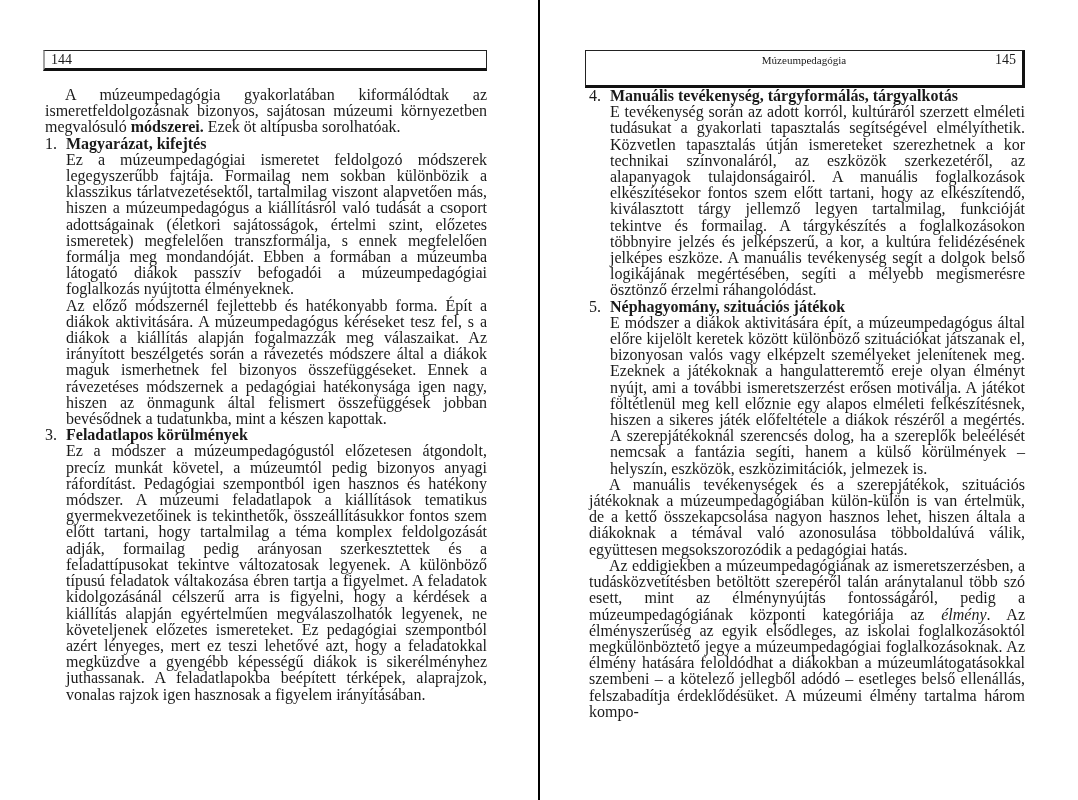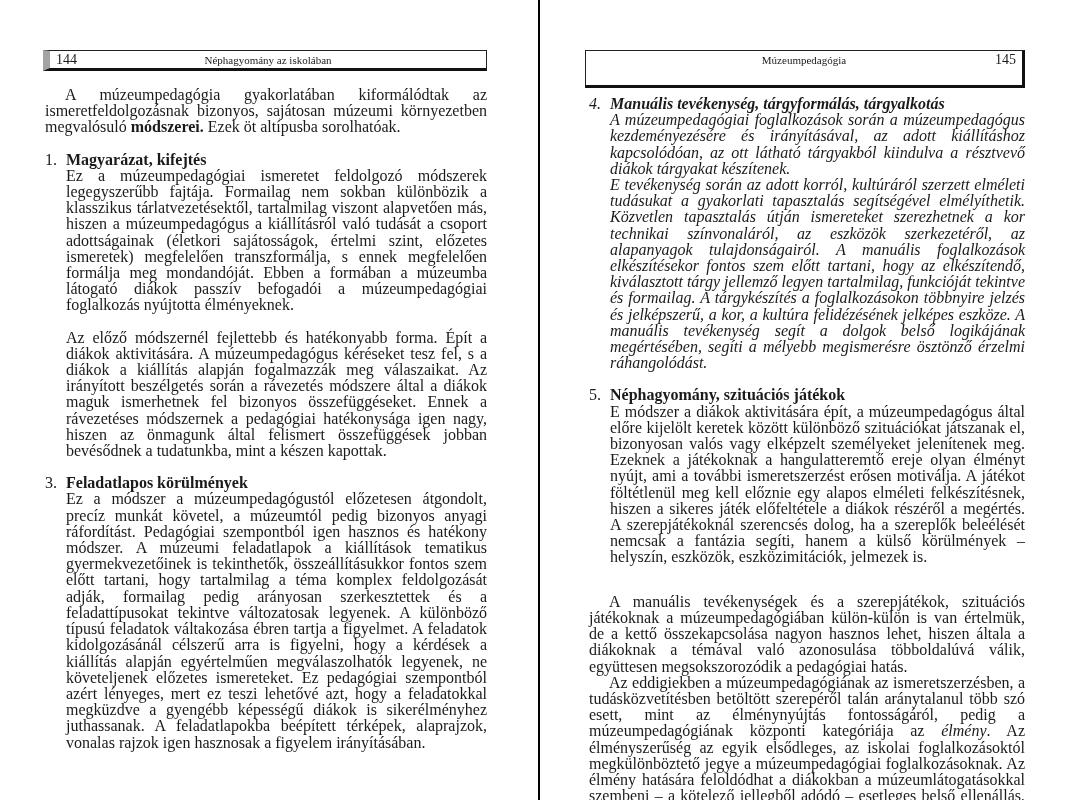--- a/index.html
+++ b/index.html
@@ -13,53 +13,52 @@
   }
   .page { position: absolute; top: 0; height: 800px; }
   .page.left { left: 43px; width: 444px; }
   .page.right { left: 585px; width: 440px; }
 
   .running-head {
     position: absolute; top: 50px; left: 0; right: 0; height: 19px;
     border: 1px solid #222; box-sizing: border-box;
     font-size: 11px; line-height: 17px;
   }
-  .page.left .running-head { border-left: 7px solid #a3a3a3; border-bottom: 3px solid #111; height: 21px; }
+  .page.left .running-head { border-left: 2px solid #a3a3a3; border-bottom: 3px solid #111; height: 21px; }
   .page.right .running-head { border-right: 3px solid #111; border-bottom: 3px solid #111; height: 38px; }
   .running-head .pnum { position: absolute; top: 0; font-size: 14px; line-height: 17px; }
   .page.left .running-head .pnum { left: 6px; }
   .page.right .running-head .pnum { right: 6px; margin-left: 36px; }
   .running-head .title { position: absolute; left: 0; right: 0; text-align: center; top: 1px; }
 
   .content {
     position: absolute; top: 87px; left: 2px; right: 0;
     font-size: 16px; line-height: 16.2px; text-align: justify;
   }
   .page.right .content { top: 88px; left: 4px; }
   p { margin: 0; }
   .indent { text-indent: 20px; }
-  .list-item { margin-top: 16px; }
-  .page.right .list-item:first-child { margin-top: 8px; font-style: italic; }
+  .list-item { }
+  .page.right .list-item:first-child { margin-top: 0; }
   .li-head { font-weight: bold; display: block; }
   .li-num { display: inline-block; width: 21px; font-weight: normal; }
   .li-body { padding-left: 21px; }
   .li-body p + p { margin-top: 0; }
-  .gap { margin-top: 28px; }
+  .gap { margin-top: 0; }
   b { font-weight: bold; }
   i { font-style: italic; margin-top: 40px; }
 </style>
 </head>
 <body>
 
 <div class="divider"></div>
 
 <div class="page left">
   <div class="running-head">
     <span class="pnum">144</span>
-    <span class="title">Néphagyomány az iskolában</span>
   </div>
 
   <div class="content">
     <p class="indent"><span>A múzeumpedagógia gyakorlatában kiformálódtak az ismeretfeldolgozásnak bizonyos, sajátosan múzeumi környezetben megvalósuló </span><b>módszerei.</b><span> Ezek öt altípusba sorolhatóak.</span></p>
 
     <div class="list-item">
       <span class="li-head"><span class="li-num">1.</span><span>Magyarázat, kifejtés</span></span>
       <div class="li-body">
           <p>Ez a múzeumpedagógiai ismeretet feldolgozó módszerek legegyszerűbb fajtája. Formailag nem sokban különbözik a klasszikus tárlatvezetésektől, tartalmilag viszont alapvetően más, hiszen a múzeumpedagógus a kiállításról való tudását a csoport adottságainak (életkori sajátosságok, értelmi szint, előzetes ismeretek) megfelelően transzformálja, s ennek megfelelően formálja meg mondandóját. Ebben a formában a múzeumba látogató diákok passzív befogadói a múzeumpedagógiai foglalkozás nyújtotta élményeknek.</p>
         </div>
@@ -83,21 +82,20 @@
 <div class="page right">
   <div class="running-head">
     <span class="title">Múzeumpedagógia</span>
     <span class="pnum">145</span>
   </div>
 
   <div class="content">
     <div class="list-item">
       <span class="li-head"><span class="li-num">4.</span><span>Manuális tevékenység, tárgyformálás, tárgyalkotás</span></span>
       <div class="li-body">
-        <p>A múzeumpedagógiai foglalkozások során a múzeumpedagógus kezdeményezésére és irányításával, az adott kiállításhoz kapcsolódóan, az ott látható tárgyakból kiindulva a résztvevő diákok tárgyakat készítenek.</p>
         <p>E tevékenység során az adott korról, kultúráról szerzett elméleti tudásukat a gyakorlati tapasztalás segítségével elmélyíthetik. Közvetlen tapasztalás útján ismereteket szerezhetnek a kor technikai színvonaláról, az eszközök szerkezetéről, az alapanyagok tulajdonságairól. A manuális foglalkozások elkészítésekor fontos szem előtt tartani, hogy az elkészítendő, kiválasztott tárgy jellemző legyen tartalmilag, funkcióját tekintve és formailag. A tárgykészítés a foglalkozásokon többnyire jelzés és jelképszerű, a kor, a kultúra felidézésének jelképes eszköze. A manuális tevékenység segít a dolgok belső logikájának megértésében, segíti a mélyebb megismerésre ösztönző érzelmi ráhangolódást.</p>
       </div>
     </div>
 
     <div class="list-item">
       <span class="li-head"><span class="li-num">5.</span><span>Néphagyomány, szituációs játékok</span></span>
       <div class="li-body">
           <p>E módszer a diákok aktivitására épít, a múzeumpedagógus által előre kijelölt keretek között különböző szituációkat játszanak el, bizonyosan valós vagy elképzelt személyeket jelenítenek meg. Ezeknek a játékoknak a hangulatteremtő ereje olyan élményt nyújt, ami a további ismeretszerzést erősen motiválja. A játékot föltétlenül meg kell előznie egy alapos elméleti felkészítésnek, hiszen a sikeres játék előfeltétele a diákok részéről a megértés. A szerepjátékoknál szerencsés dolog, ha a szereplők beleélését nemcsak a fantázia segíti, hanem a külső körülmények – helyszín, eszközök, eszközimitációk, jelmezek is.</p>
         </div>
     </div>

